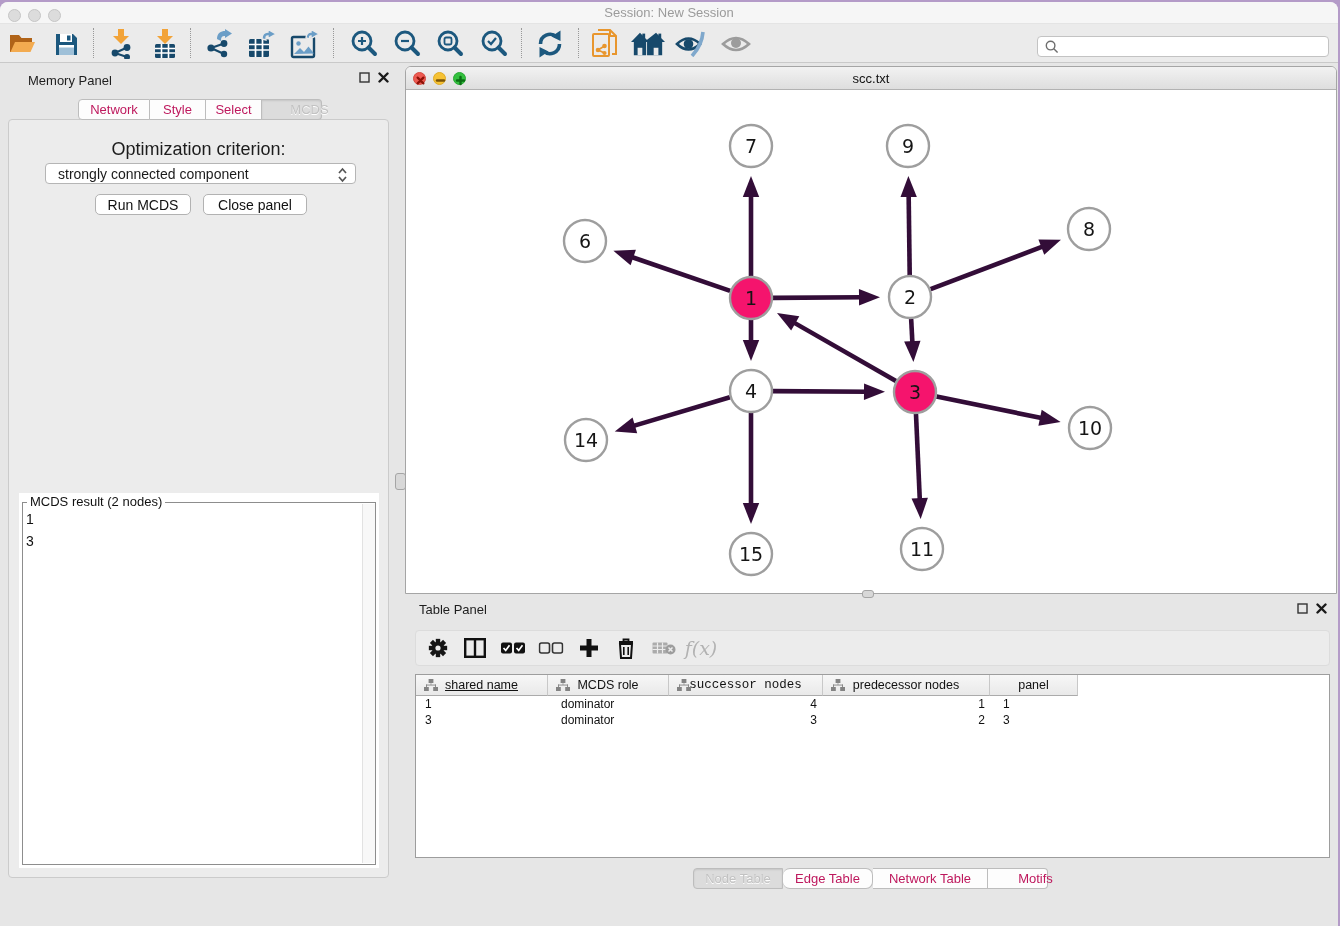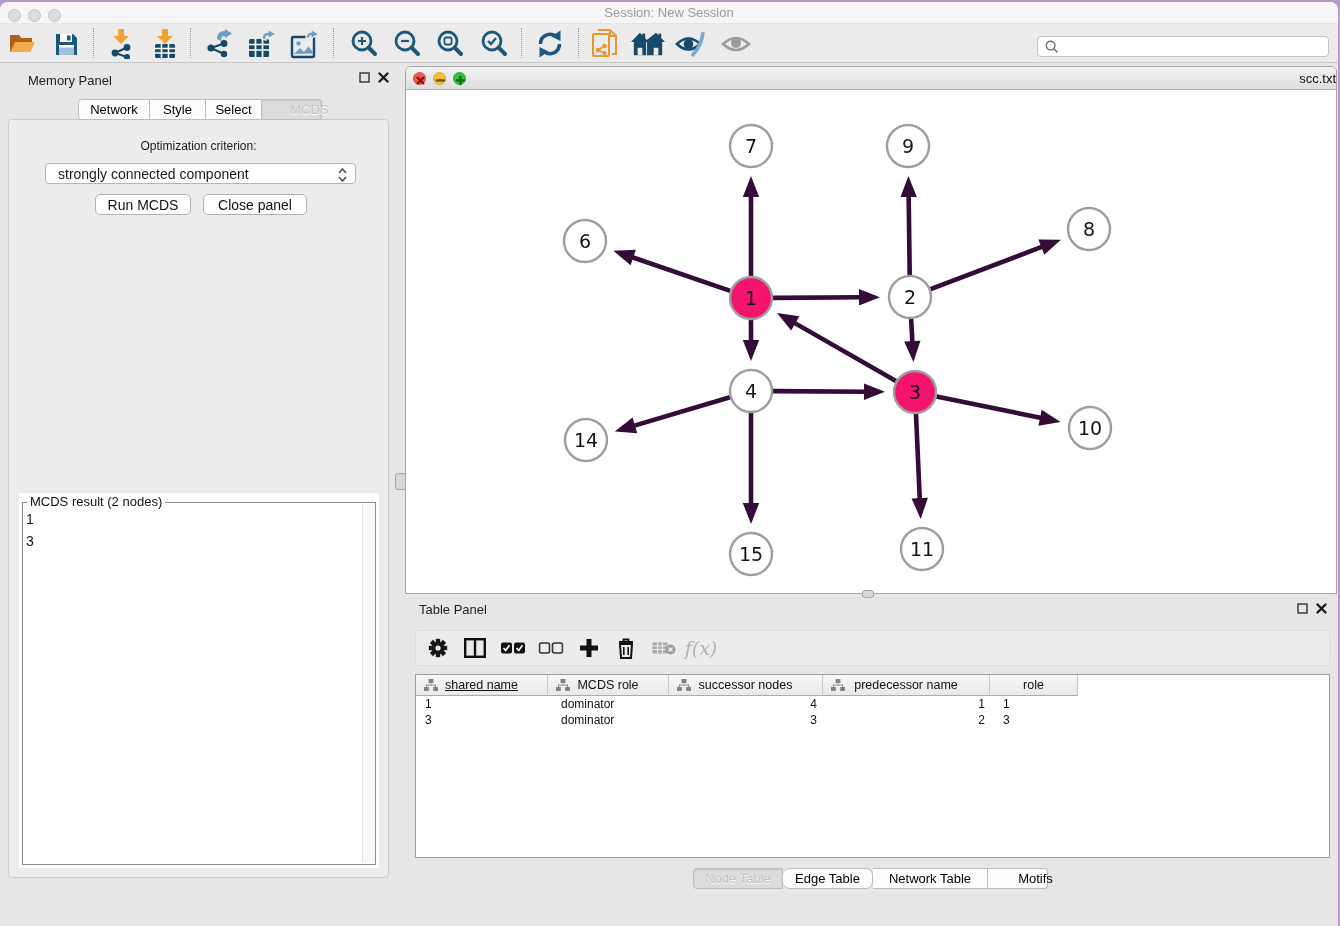--- a/index.html
+++ b/index.html
@@ -19,46 +19,46 @@
   .searchbox { position:absolute; left:1037px; top:12px; width:292px; height:21px; background:#fff; border:1px solid #c3c3c3; border-radius:4px; display:flex; align-items:center; padding-left:7px; }
   .searchbox input { border:none; outline:none; flex:1; height:17px; font-size:12px; background:transparent; margin-left:5px; }
 
   
   .control-panel { position:absolute; left:0; top:62px; width:397px; height:830px; background:#e6e6e6; }
   .panel-title { position:absolute; left:28px; top:9px; font-size:13px; color:#1e1e1e; }
   .panel-icons { position:absolute; right:8px; top:8px; display:flex; gap:8px; align-items:center; }
   .cp-body { position:absolute; left:8px; top:55px; width:381px; height:759px; background:#ececec; border:1px solid #cbcbcb; border-radius:4px; }
 
   .tabrow { position:absolute; display:flex; height:21px; z-index:5; }
-  .tab { background:#fdfdfd; border:1px solid #bdbdbd; border-left:none; font-size:13px; color:#000000; display:flex; align-items:center; justify-content:center; }
+  .tab { background:#fdfdfd; border:1px solid #bdbdbd; border-left:none; font-size:13px; color:#be185d; display:flex; align-items:center; justify-content:center; }
   .tab:first-child { border-left:1px solid #bdbdbd; border-radius:4px 0 0 4px; }
   .tab:last-child { border-radius:0 4px 4px 0;padding-left:36px; }
   .tab.selected { background:#dcdcdc; color:#c2c2c2; text-shadow:0 1px 0 rgba(255,255,255,.95); box-shadow:inset 0 1px 2px rgba(0,0,0,.10); }
   .cp-tabs { left:78px; top:35px; }
 
-  .opt-label { position:absolute; left:0; width:100%; top:19px; text-align:center; font-size:12px; color:#1c1c1c; }
+  .opt-label { position:absolute; left:0; width:100%; top:19px; text-align:center; font-size:18px; color:#1c1c1c; }
   .opt-select { position:absolute; left:36px; top:43px; width:311px; height:21px; background:#fff; border:1px solid #b5b5b5; border-radius:4px; font-size:14px; color:#1a1a1a; display:flex; align-items:center; padding-left:12px; }
   .opt-select .chev { position:absolute; right:7px; top:3px; }
   .btn { position:absolute; height:21px; background:#fff; border:1px solid #b2b2b2; border-radius:5px; font-size:14px; color:#111; display:flex; align-items:center; justify-content:center; }
   .btn-run { left:86px; top:74px; width:96px; }
   .btn-close { left:194px; top:74px; width:104px; }
 
   .result-box { position:absolute; left:10px; top:373px; width:360px; height:375px; background:#fff; }
   .result-border { position:absolute; left:3px; top:9px; right:3px; bottom:3px; border:1px solid #8d8d8d; }
   .result-title { position:absolute; left:8px; top:1px; background:#fff; padding:0 3px; font-size:13px; color:#111; }
   .result-lines { position:absolute; left:7px; top:15px; font-size:14px; color:#111; line-height:22px; }
   .result-scroll { position:absolute; right:4px; top:11px; bottom:5px; width:13px; background:#f8f8f8; border-left:1px solid #e2e2e2; }
 
   .vdiv-handle { position:absolute; left:395px; top:471px; width:11px; height:17px; background:#d8d8d8; border:1px solid #a5a5a5; border-radius:3px; z-index:30; }
   .hdiv-handle { position:absolute; left:862px; top:588px; width:12px; height:8px; background:#d8d8d8; border:1px solid #a5a5a5; border-radius:3px; z-index:30; }
 
   
   .net-window { position:absolute; left:405px; top:64px; width:932px; height:528px; background:#fff; border:1px solid #a5a5a5; border-radius:6px 6px 0 0; }
   .net-titlebar { position:absolute; left:0; top:0; width:100%; height:23px; background:linear-gradient(#f2f2f2,#dedede); border-bottom:1px solid #b2b2b2; border-radius:5px 5px 0 0; }
-  .net-title { position:absolute; left:0; right:0; top:4px; text-align:right; font-size:13px; color:#111; }
+  .net-title { position:absolute; left:0; right:0; top:4px; text-align:center; font-size:13px; color:#111; }
   .net-light { position:absolute; top:5px; width:13px; height:13px; border-radius:50%; }
   .net-canvas { position:absolute; left:0; top:23px; width:930px; height:503px; background:#fff; }
 
   
   .table-panel { position:absolute; left:405px; top:598px; width:932px; height:292px; }
   .tp-toolbar { position:absolute; left:10px; top:30px; width:915px; height:36px; background:#ececec; border:1px solid #dcdcdc; border-radius:4px; }
   .tp-icon { position:absolute; top:50%; transform:translate(-50%,-50%); display:flex; align-items:center; justify-content:center; }
   .tp-table { position:absolute; left:10px; top:74px; width:915px; height:184px; background:#fff; border:1px solid #9d9d9d; }
   .tp-header { position:absolute; left:0; top:0; height:21px; display:flex; }
   .th-cell { position:relative; height:21px; background:linear-gradient(#f7f7f7,#e9e9e9); border-right:1px solid #c8c8c8; border-bottom:1px solid #ababab; display:flex; align-items:center; justify-content:center; font-size:12.5px; color:#111; }
@@ -440,21 +440,21 @@
                 <rect x="4.6" y="0" width="4.8" height="4"></rect>
                 <path d="M6.7 4 h0.6 v2 h-0.6 Z"></path>
                 <rect x="2" y="5.6" width="10" height="0.9"></rect>
                 <path d="M2 5.6 h0.9 v2.4 h-0.9 Z M11.1 5.6 h0.9 v2.4 h-0.9 Z"></path>
                 <rect x="0" y="8" width="4.8" height="4"></rect>
                 <rect x="9.2" y="8" width="4.8" height="4"></rect>
               </g>
             </svg>
             <span>MCDS role</span>
           </div>
-          <div class="th-cell" style="width: 154px;">
+          <div class="th-cell" style="width: 154px; font-family: Liberation Mono, monospace;">
             <svg class="ticon" width="14" height="13" viewBox="0 0 14 13">
               <g fill="#838383">
                 <rect x="4.6" y="0" width="4.8" height="4"></rect>
                 <path d="M6.7 4 h0.6 v2 h-0.6 Z"></path>
                 <rect x="2" y="5.6" width="10" height="0.9"></rect>
                 <path d="M2 5.6 h0.9 v2.4 h-0.9 Z M11.1 5.6 h0.9 v2.4 h-0.9 Z"></path>
                 <rect x="0" y="8" width="4.8" height="4"></rect>
                 <rect x="9.2" y="8" width="4.8" height="4"></rect>
               </g>
             </svg>
@@ -464,24 +464,24 @@
             <svg class="ticon" width="14" height="13" viewBox="0 0 14 13">
               <g fill="#838383">
                 <rect x="4.6" y="0" width="4.8" height="4"></rect>
                 <path d="M6.7 4 h0.6 v2 h-0.6 Z"></path>
                 <rect x="2" y="5.6" width="10" height="0.9"></rect>
                 <path d="M2 5.6 h0.9 v2.4 h-0.9 Z M11.1 5.6 h0.9 v2.4 h-0.9 Z"></path>
                 <rect x="0" y="8" width="4.8" height="4"></rect>
                 <rect x="9.2" y="8" width="4.8" height="4"></rect>
               </g>
             </svg>
-            <span>predecessor name</span>
+            <span>predecessor nodes</span>
           </div>
           <div class="th-cell" style="width: 88px;">
-            <span>role</span>
+            <span>panel</span>
           </div>
         </div>
       <div class="tp-rows" id="tp-rows">
           <div class="tp-row">
             <div class="td-cell" style="width: 132px; text-align: left; padding: 0px 0px 0px 9px;">1</div>
             <div class="td-cell" style="width: 121px; text-align: left; padding: 0px 0px 0px 13px;">dominator</div>
             <div class="td-cell" style="width: 154px; text-align: right; padding: 0px 6px 0px 0px;">4</div>
             <div class="td-cell" style="width: 167px; text-align: right; padding: 0px 5px 0px 0px;">1</div>
             <div class="td-cell" style="width: 88px; text-align: left; padding: 0px 0px 0px 13px;">1</div>
           </div>

